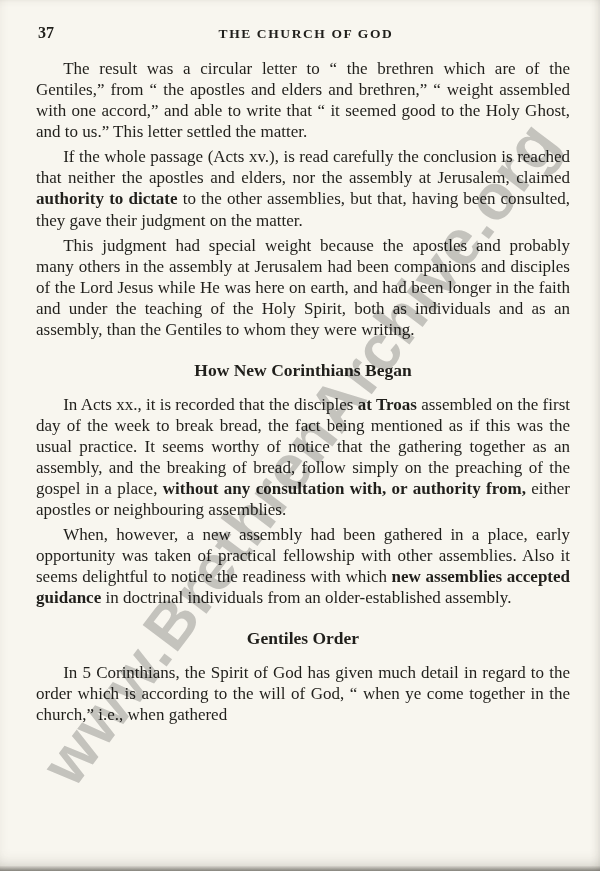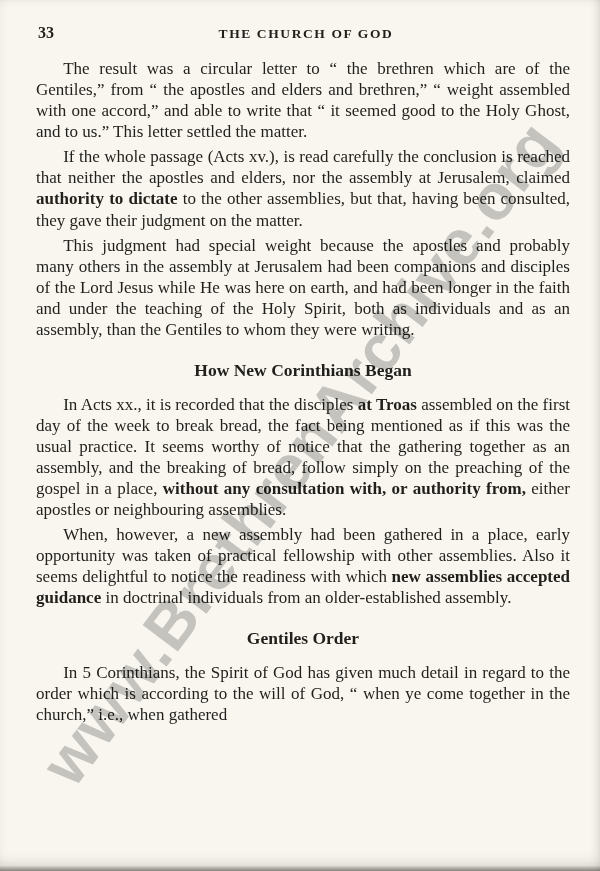--- a/index.html
+++ b/index.html
@@ -94,21 +94,21 @@
   }
 </style>
 </head>
 <body>
 
 <div class="page">
 
   <div class="watermark">www.BrethrenArchive.org</div>
 
   <div class="page-header">
-    <span class="page-num">33</span>
+    <span class="page-num">37</span>
     <span class="running-title">THE CHURCH OF GOD</span>
   </div>
 
   <div class="body-text">
       <p class="paragraph"><span>The result was a circular letter to “ the brethren which are of the Gentiles,” from “ the apostles and elders and brethren,” “ weight assembled with one accord,” and able to write that “ it seemed good to the Holy Ghost, and to us.” This letter settled the matter.</span></p>
       <p class="paragraph"><span>If the whole passage (Acts xv.), is read carefully the conclusion is reached that neither the apostles and elders, nor the assembly at Jerusalem, claimed </span><b>authority to dictate</b><span> to the other assemblies, but that, having been consulted, they gave their judgment on the matter.</span></p>
       <p class="paragraph"><span>This judgment had special weight because the apostles and probably many others in the assembly at Jerusalem had been companions and disciples of the Lord Jesus while He was here on earth, and had been longer in the faith and under the teaching of the Holy Spirit, both as individuals and as an assembly, than the Gentiles to whom they were writing.</span></p>
       <h2 class="heading"><span>How New Corinthians Began</span></h2>
       <p class="paragraph"><span>In Acts xx., it is recorded that the disciples </span><b>at Troas</b><span> assembled on the first day of the week to break bread, the fact being mentioned as if this was the usual practice. It seems worthy of notice that the gathering together as an assembly, and the breaking of bread, follow simply on the preaching of the gospel in a place, </span><b>without any consultation with, or authority from,</b><span> either apostles or neighbouring assemblies.</span></p>
       <p class="paragraph"><span>When, however, a new assembly had been gathered in a place, early opportunity was taken of practical fellowship with other assemblies. Also it seems delightful to notice the readiness with which </span><b>new assemblies accepted guidance</b><span> in doctrinal individuals from an older-established assembly.</span></p>

